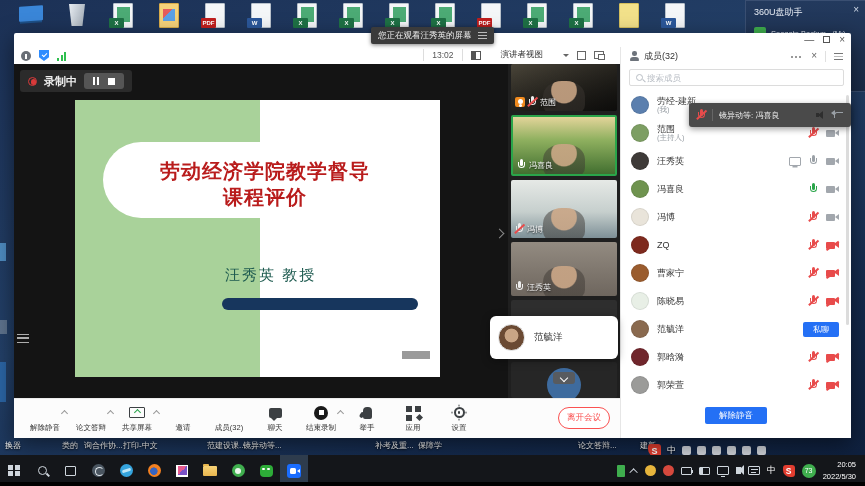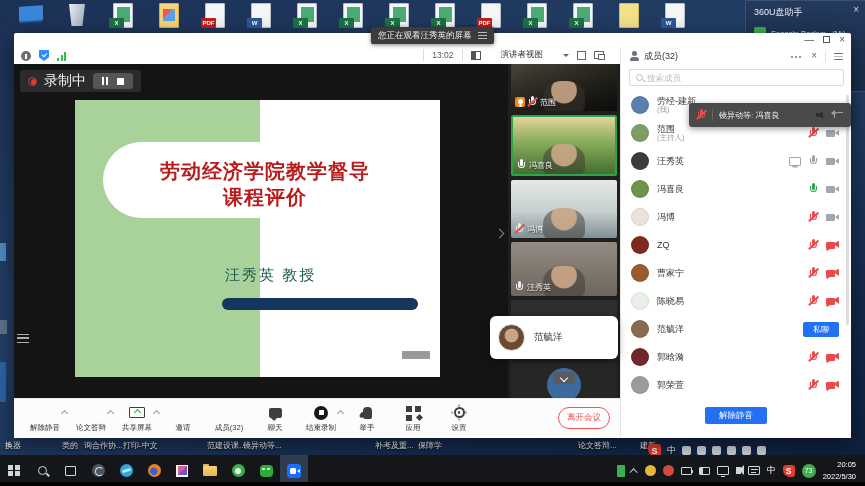--- a/index.html
+++ b/index.html
@@ -64,21 +64,21 @@
   .caret{width:0;height:0;border-left:3px solid transparent;border-right:3px solid transparent;border-top:3.5px solid #666;}
   .fsic{width:9px;height:9px;border:1px solid #666;}
   .pipic{width:10px;height:8px;border:1px solid #666;position:relative;}
   .pipic::after{content:"";position:absolute;right:-2px;bottom:-2px;width:5px;height:4px;border:1px solid #666;background:#fff;}
 
   
   .share{position:absolute;left:0;top:31px;width:494px;height:334px;background:#141414;overflow:hidden;}
   .recbar{position:absolute;left:6px;top:6px;height:22px;display:flex;align-items:center;gap:7px;background:#2b2b2b;border-radius:3px;padding:0 8px;}
   .recdot{width:9px;height:9px;border-radius:50%;border:1.6px solid #d93a3a;position:relative;}
   .recdot::after{content:"";position:absolute;left:1.6px;top:1.6px;width:5.8px;height:5.8px;border-radius:50%;background:#d93a3a;}
-  .reclab{color:#f0f0f0;font-size:14px;}
+  .reclab{color:#f0f0f0;font-size:11px;font-weight:bold;}
   .recbtns{display:flex;align-items:center;gap:9px;background:#555;border-radius:3px;width:40px;height:16px;justify-content:center;}
   .pauseic{width:6px;height:8px;border-left:2px solid #fff;border-right:2px solid #fff;}
   .stopic{width:7px;height:7px;background:#fff;}
   .slide{position:absolute;left:61px;top:36px;width:365px;height:277px;background:#fff;overflow:hidden;}
   .sgreen{position:absolute;left:0;top:0;width:185px;height:277px;background:#a9d29a;}
   .snotch{position:absolute;left:28px;top:42px;width:160px;height:76px;background:#fff;border-radius:38px 0 0 38px;}
   .stitle{position:absolute;left:30px;top:58px;width:320px;text-align:center;color:#b91c1c;font-weight:bold;font-size:20px;line-height:26px;letter-spacing:1px;}
   .spres{position:absolute;left:150px;top:166px;font-size:15px;letter-spacing:2px;color:#1d5a4f;}
   .sbar{position:absolute;left:147px;top:198px;width:196px;height:12px;border-radius:6px;background:#17365d;}
   .sgray{position:absolute;left:327px;top:251px;width:28px;height:8px;background:#9a9a9a;}

